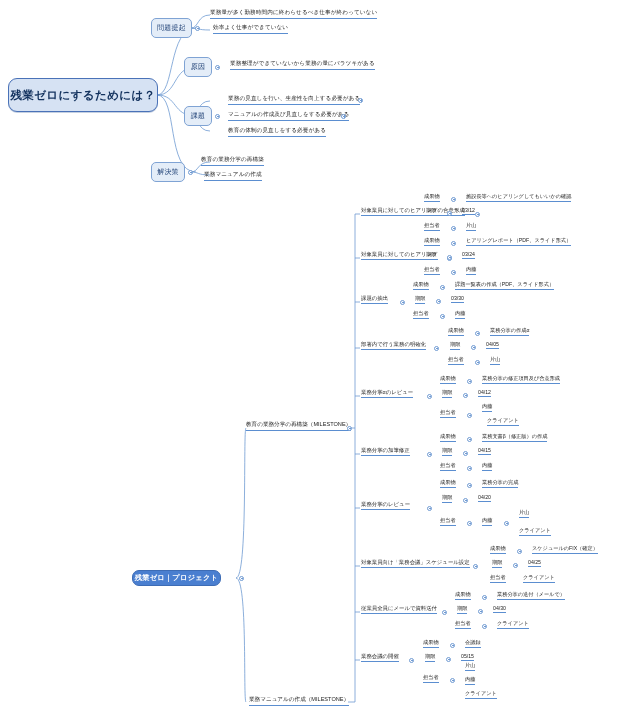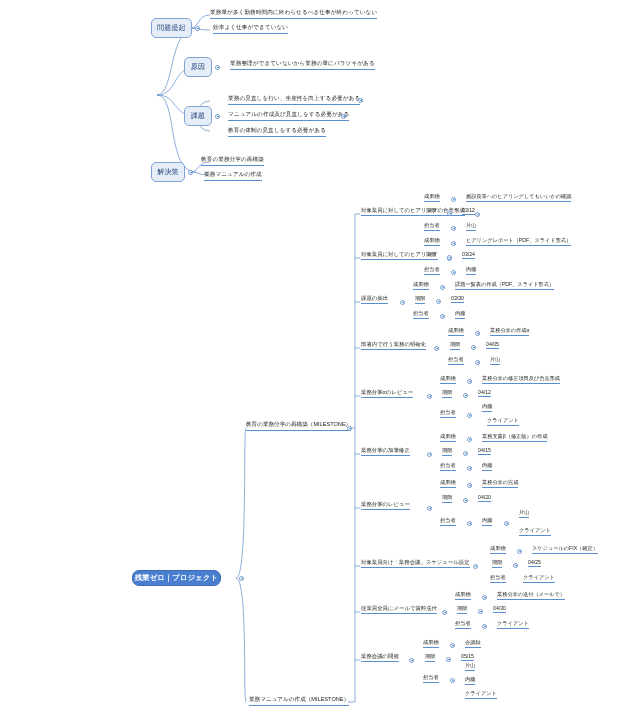--- a/index.html
+++ b/index.html
@@ -123,20 +123,21 @@
       <path d="M355,454 L360,454"></path>
       <path d="M355,508 L360,508"></path>
       <path d="M355,566 L360,566"></path>
       <path d="M355,612 L360,612"></path>
       <path d="M355,660 L360,660"></path>
       <path d="M355,535 L355,702"></path>
       <path d="M348,702 L355,702"></path>
     </g>
   </svg>
 
+  <div class="node root-top" style="left:8px;top:78px;width:150px;height:34px;">残業ゼロにするためには？</div>
 
   <div class="node cat" style="left:151px;top:18px;width:41px;height:20px;">問題提起</div>
   <div class="toggle" style="left:195px;top:25.5px;"></div>
   <div class="node leaf" style="left:210px;top:9px;">業務量が多く勤務時間内に終わらせるべき仕事が終わっていない</div>
   <div class="node leaf" style="left:213px;top:24px;">効率よく仕事ができていない</div>
 
   <div class="node cat" style="left:184px;top:57px;width:28px;height:20px;">原因</div>
   <div class="toggle" style="left:215px;top:64.5px;"></div>
   <div class="node leaf" style="left:230px;top:60px;">業務整理ができていないから業務の量にバラツキがある</div>
 

